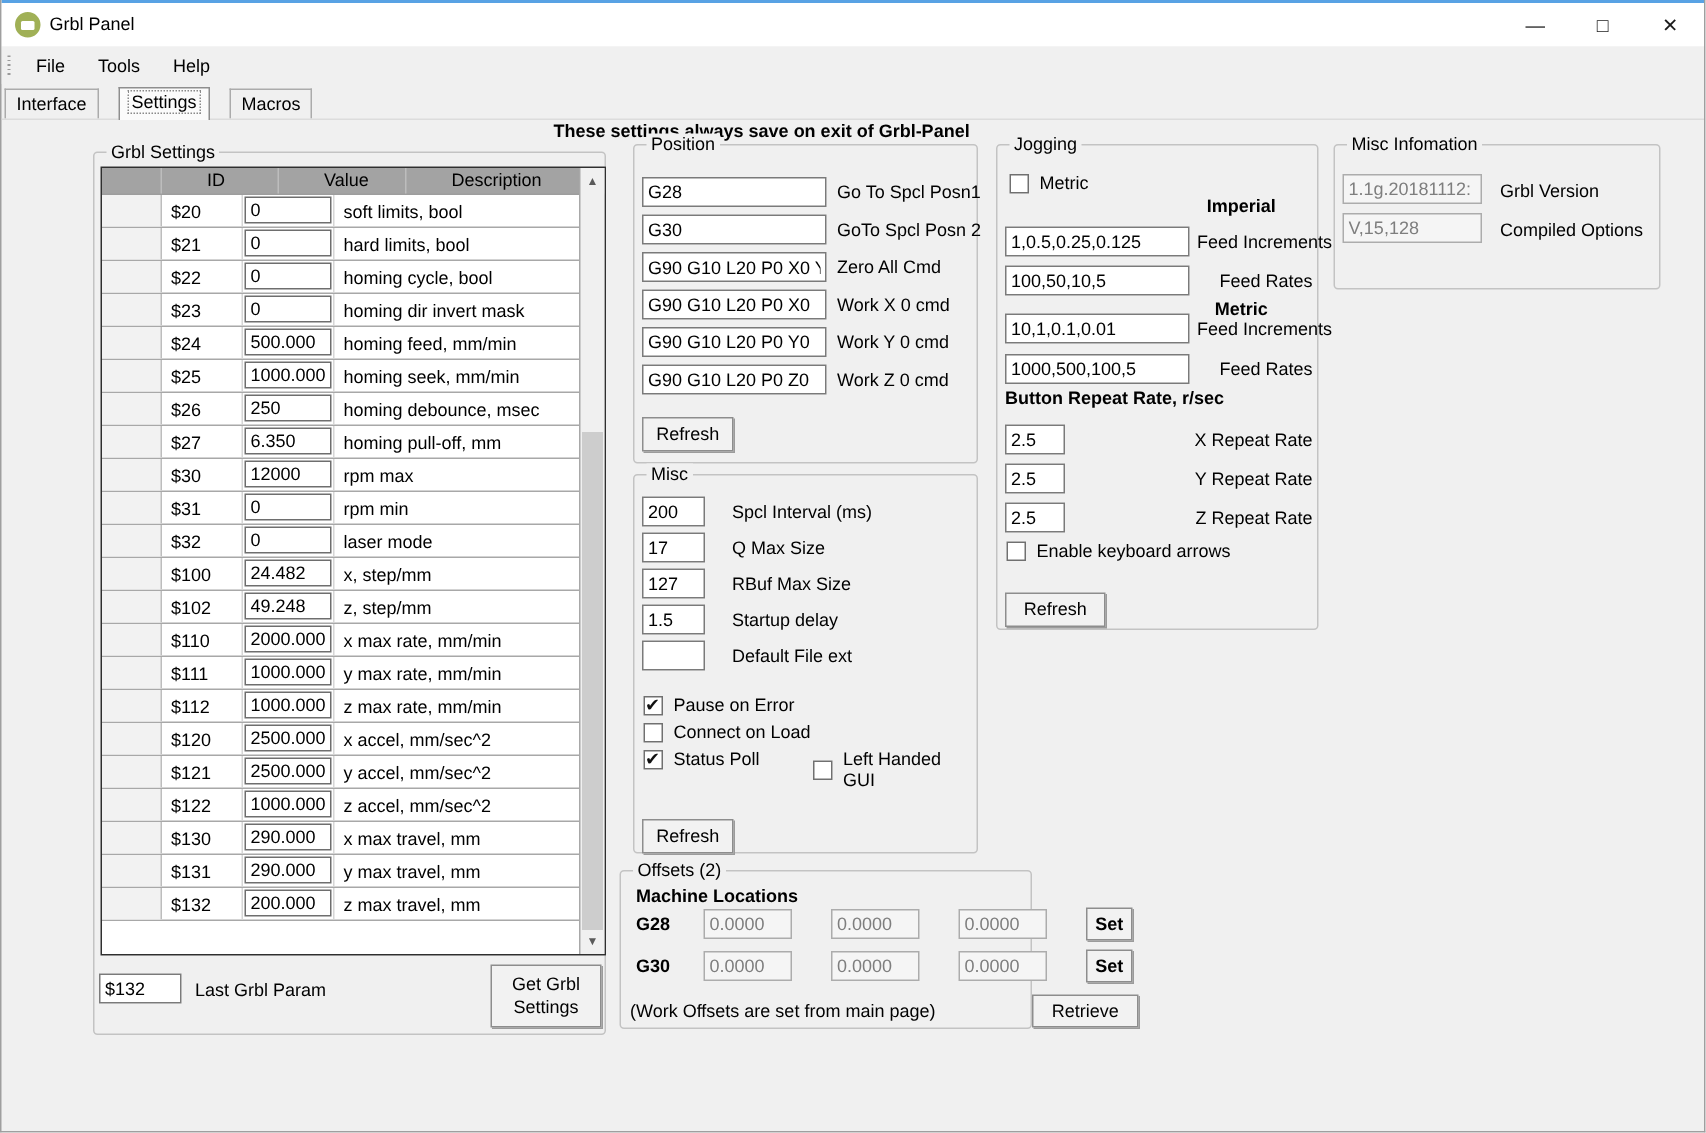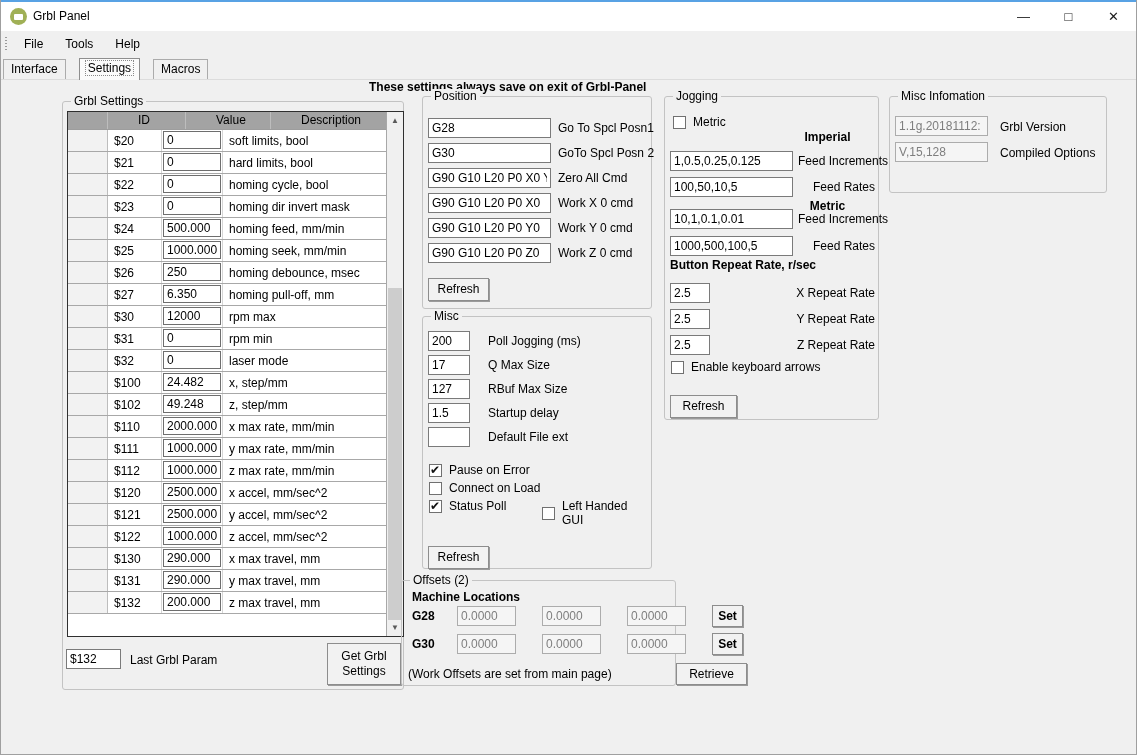--- a/index.html
+++ b/index.html
@@ -76,21 +76,21 @@
               justify-content:center; font-size:8px; color:#5a5a5a; }
   .sb-up { top:0; } .sb-down { bottom:0; }
   .sb-thumb { position:absolute; left:1px; width:14px; top:176px; height:332px; background:#cdcdcd; }
 
   
   .frow-input { position:absolute; }
   .pos-input { width:123px; } .misc-input { width:42px; } .jog-input { width:123px; } .rep-input { width:40px; }
 
   #grp-position { left:373px; top:96px; width:230px; height:213px; }
   #grp-misc     { left:373px; top:316px; width:230px; height:253px; }
-  #grp-offsets  { left:352px; top:580px; width:275px; height:106px; }
+  #grp-offsets  { left:364px; top:580px; width:275px; height:106px; }
   #grp-jogging  { left:615px; top:96px;  width:215px; height:324px; }
   #grp-miscinfo { left:840px; top:96px;  width:218px; height:97px; }
 
   .off-input { width:59px; }
   .set-btn { width:31px; height:22px; font-weight:bold; }
 </style>
 </head>
 <body>
 
 <div class="page">
@@ -383,21 +383,21 @@
         </div>
       </div>
     <div class="btn" style="left:5px; top:181px; width:61px; height:23px;">Refresh</div>
   </div>
 
   <div class="grp" id="grp-misc">
     <div class="grp-lbl">Misc</div>
     <div id="misc-fields">
         <div>
           <input class="tb frow-input misc-input" style="left: 5px; top: 14px;" value="200">
-          <div class="lab" style="left: 65px; top: 17px;">Poll Jogging (ms)</div>
+          <div class="lab" style="left: 65px; top: 17px;">Spcl Interval (ms)</div>
         </div>
         <div>
           <input class="tb frow-input misc-input" style="left: 5px; top: 38px;" value="17">
           <div class="lab" style="left: 65px; top: 41px;">Q Max Size</div>
         </div>
         <div>
           <input class="tb frow-input misc-input" style="left: 5px; top: 62px;" value="127">
           <div class="lab" style="left: 65px; top: 65px;">RBuf Max Size</div>
         </div>
         <div>

